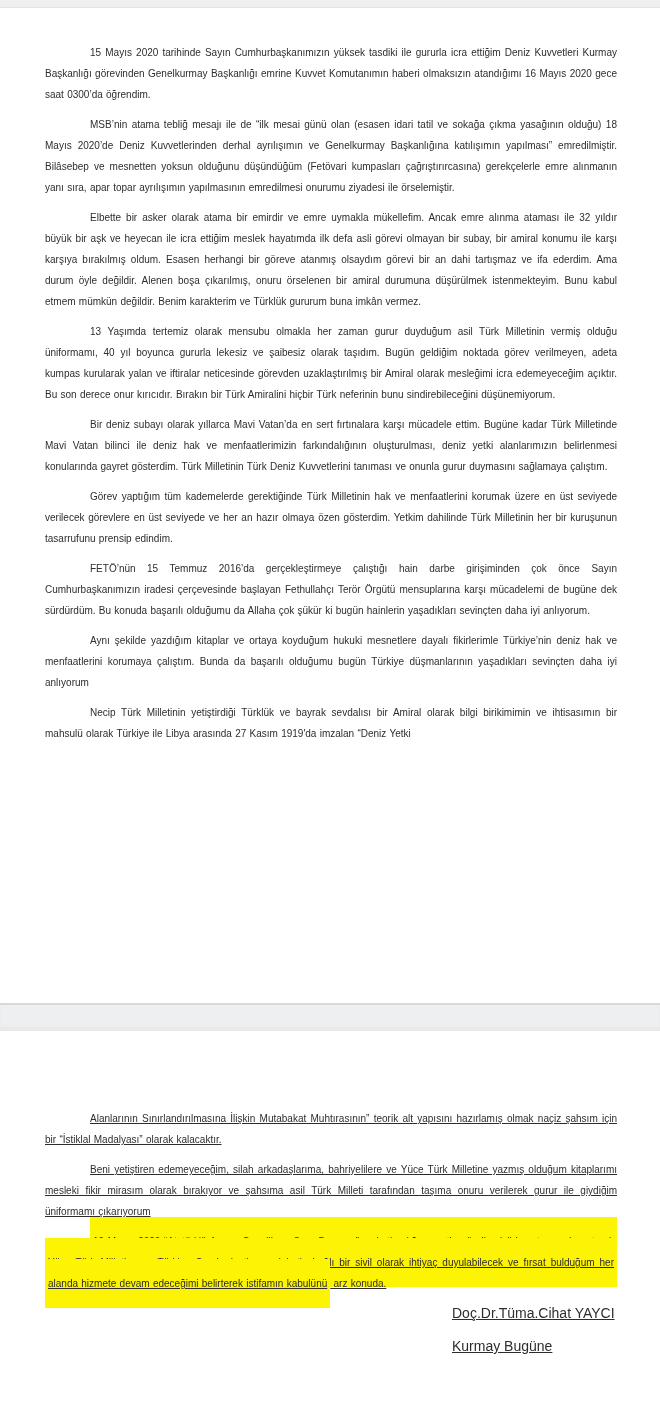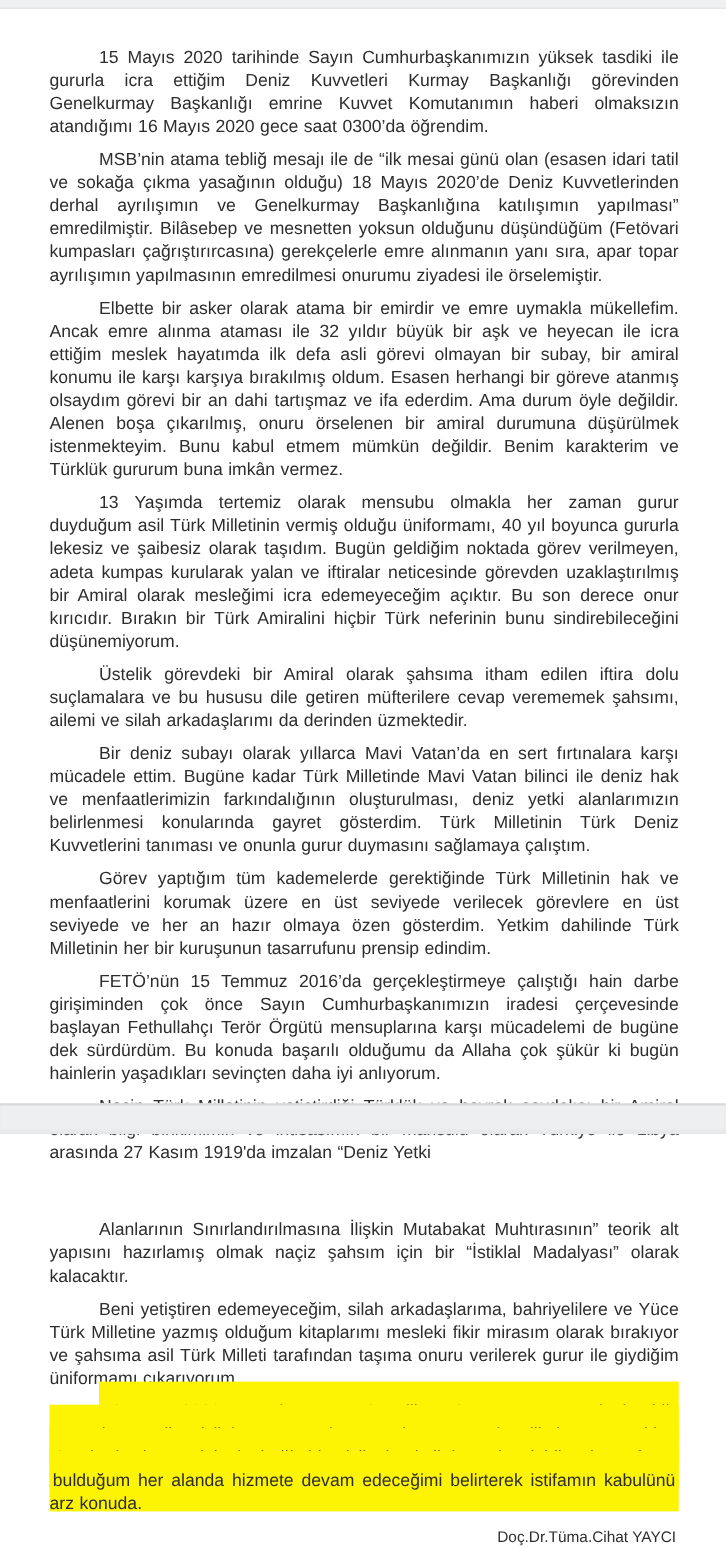--- a/index.html
+++ b/index.html
@@ -21,24 +21,24 @@
     width: 660px; height: 7px;
     background: #eff0f1;
     border-bottom: 1px solid #e2e3e5;
   }
   .page {
     position: absolute;
     left: 45px;
     width: 572px;
   }
   .page-1 { top: 42px; }
-  .page-2 { top: 1108px; }
+  .page-2 { top: 1108px; text-decoration: underline; }
   p.para {
     margin: 0 0 9px 0;
-    font-size: 16px;
+    font-size: 10px;
     line-height: 21px;
     text-align: justify;
     text-indent: 45px;
     word-spacing: 0.5px;
   }
   .bold { font-weight: normal; }
   .page-separator {
     position: absolute;
     top: 1003px; left: 0;
     width: 660px; height: 25px;
@@ -64,24 +64,24 @@
 </head>
 <body>
 
 <div class="top-band"></div>
 
 <div class="page page-1">
   <p class="para">15 Mayıs 2020 tarihinde Sayın Cumhurbaşkanımızın yüksek tasdiki ile gururla icra ettiğim Deniz Kuvvetleri Kurmay Başkanlığı görevinden Genelkurmay Başkanlığı emrine Kuvvet Komutanımın haberi olmaksızın atandığımı 16 Mayıs 2020 gece saat 0300’da öğrendim.</p>
   <p class="para">MSB’nin atama tebliğ mesajı ile de “ilk mesai günü olan (esasen idari tatil ve sokağa çıkma yasağının olduğu) 18 Mayıs 2020’de Deniz Kuvvetlerinden derhal ayrılışımın ve Genelkurmay Başkanlığına katılışımın yapılması” emredilmiştir. Bilâsebep ve mesnetten yoksun olduğunu düşündüğüm (Fetövari kumpasları çağrıştırırcasına) gerekçelerle emre alınmanın yanı sıra, apar topar ayrılışımın yapılmasının emredilmesi onurumu ziyadesi ile örselemiştir.</p>
   <p class="para">Elbette bir asker olarak atama bir emirdir ve emre uymakla mükellefim. Ancak emre alınma ataması ile 32 yıldır büyük bir aşk ve heyecan ile icra ettiğim meslek hayatımda ilk defa asli görevi olmayan bir subay, bir amiral konumu ile karşı karşıya bırakılmış oldum. Esasen herhangi bir göreve atanmış olsaydım görevi bir an dahi tartışmaz ve ifa ederdim. Ama durum öyle değildir. Alenen boşa çıkarılmış, onuru örselenen bir amiral durumuna düşürülmek istenmekteyim. Bunu kabul etmem mümkün değildir. Benim karakterim ve Türklük gururum buna imkân vermez.</p>
   <p class="para">13 Yaşımda tertemiz olarak mensubu olmakla her zaman gurur duyduğum asil Türk Milletinin vermiş olduğu üniformamı, 40 yıl boyunca gururla lekesiz ve şaibesiz olarak taşıdım. Bugün geldiğim noktada görev verilmeyen, adeta kumpas kurularak yalan ve iftiralar neticesinde görevden uzaklaştırılmış bir Amiral olarak mesleğimi icra edemeyeceğim açıktır. Bu son derece onur kırıcıdır. Bırakın bir Türk Amiralini hiçbir Türk neferinin bunu sindirebileceğini düşünemiyorum.</p>
-  <p class="para">Üstelik görevdeki bir Amiral olarak şahsıma itham edilen iftira dolu suçlamalara ve bu hususu dile getiren müfterilere cevap verememek şahsımı, ailemi ve silah arkadaşlarımı da derinden üzmektedir.</p>
   <p class="para"><span>Bir deniz subayı olarak yıllarca </span><span class="bold">Mavi Vatan</span><span>’da en sert fırtınalara karşı mücadele ettim. Bugüne kadar Türk Milletinde Mavi Vatan bilinci ile deniz hak ve menfaatlerimizin farkındalığının oluşturulması, deniz yetki alanlarımızın belirlenmesi konularında gayret gösterdim. Türk Milletinin Türk Deniz Kuvvetlerini tanıması ve onunla gurur duymasını sağlamaya çalıştım.</span></p>
   <p class="para">Görev yaptığım tüm kademelerde gerektiğinde Türk Milletinin hak ve menfaatlerini korumak üzere en üst seviyede verilecek görevlere en üst seviyede ve her an hazır olmaya özen gösterdim. Yetkim dahilinde Türk Milletinin her bir kuruşunun tasarrufunu prensip edindim.</p>
   <p class="para">FETÖ’nün 15 Temmuz 2016’da gerçekleştirmeye çalıştığı hain darbe girişiminden çok önce Sayın Cumhurbaşkanımızın iradesi çerçevesinde başlayan Fethullahçı Terör Örgütü mensuplarına karşı mücadelemi de bugüne dek sürdürdüm. Bu konuda başarılı olduğumu da Allaha çok şükür ki bugün hainlerin yaşadıkları sevinçten daha iyi anlıyorum.</p>
+  <p class="para">Aynı şekilde yazdığım kitaplar ve ortaya koyduğum hukuki mesnetlere dayalı fikirlerimle Türkiye’nin deniz hak ve menfaatlerini korumaya çalıştım. Bunda da başarılı olduğumu bugün Türkiye düşmanlarının yaşadıkları sevinçten daha iyi anlıyorum</p>
   <p class="para">Necip Türk Milletinin yetiştirdiği Türklük ve bayrak sevdalısı bir Amiral olarak bilgi birikimimin ve ihtisasımın bir mahsulü olarak Türkiye ile Libya arasında 27 Kasım 1919'da imzalan “Deniz Yetki</p>
 </div>
 
 <div class="page-separator"></div>
 
 <div class="page page-2">
   <p class="para">Alanlarının Sınırlandırılmasına İlişkin Mutabakat Muhtırasının” teorik alt yapısını hazırlamış olmak naçiz şahsım için bir “İstiklal Madalyası” olarak kalacaktır.</p>
   <p class="para">Beni yetiştiren edemeyeceğim, silah arkadaşlarıma, bahriyelilere ve Yüce Türk Milletine yazmış olduğum kitaplarımı mesleki fikir mirasım olarak bırakıyor ve şahsıma asil Türk Milleti tarafından taşıma onuru verilerek gurur ile giydiğim üniformamı çıkarıyorum</p>
   <p class="para"><span class="highlight">19 Mayıs 2020 “Atatürk'ü Anma, Gençlik ve Spor Bayramı”nın kutlandığı o mutlu gün ile sivil hayatıma adım atarak Yüce Türk Milletine ve Türkiye Cumhuriyetine sadakatle bağlı bir sivil olarak ihtiyaç duyulabilecek ve fırsat bulduğum her alanda hizmete devam edeceğimi belirterek istifamın kabulünü</span><span> arz konuda.</span></p>
   <div class="signature-block">

